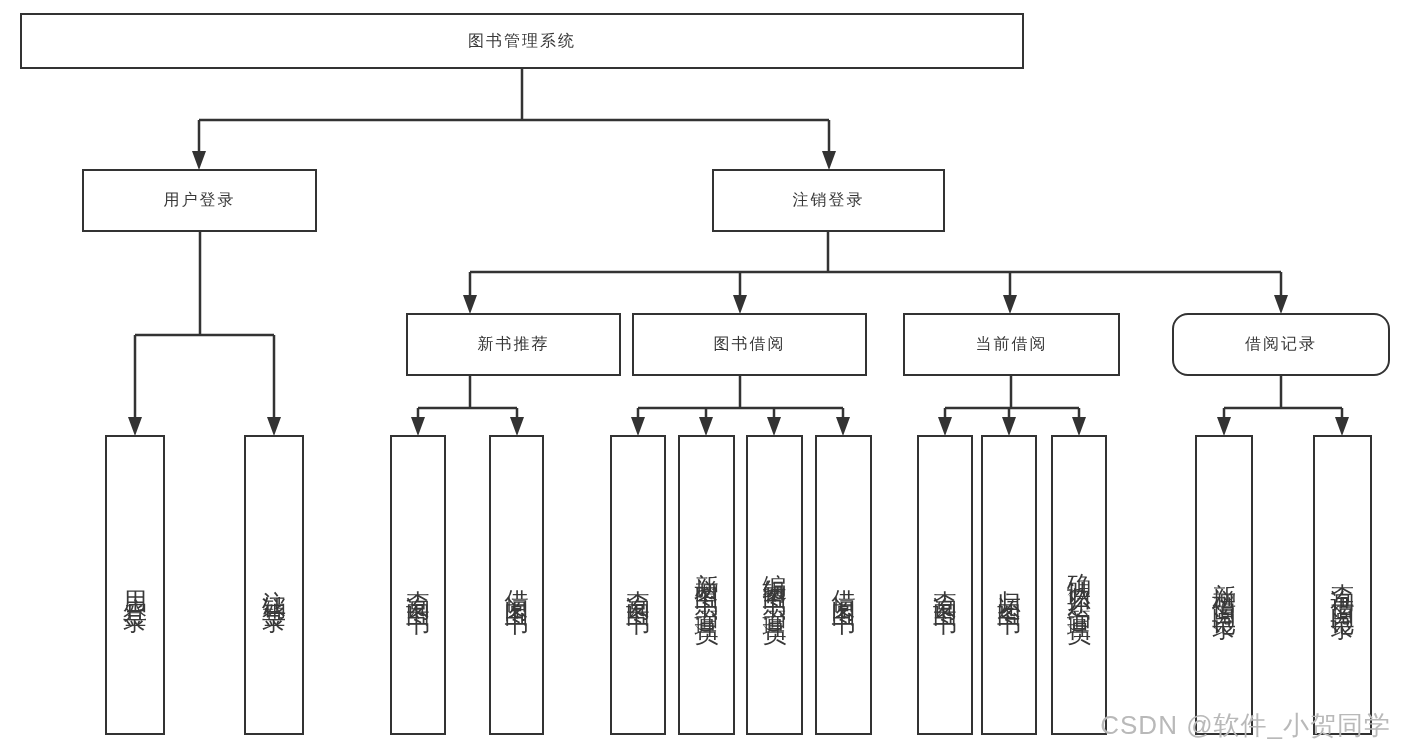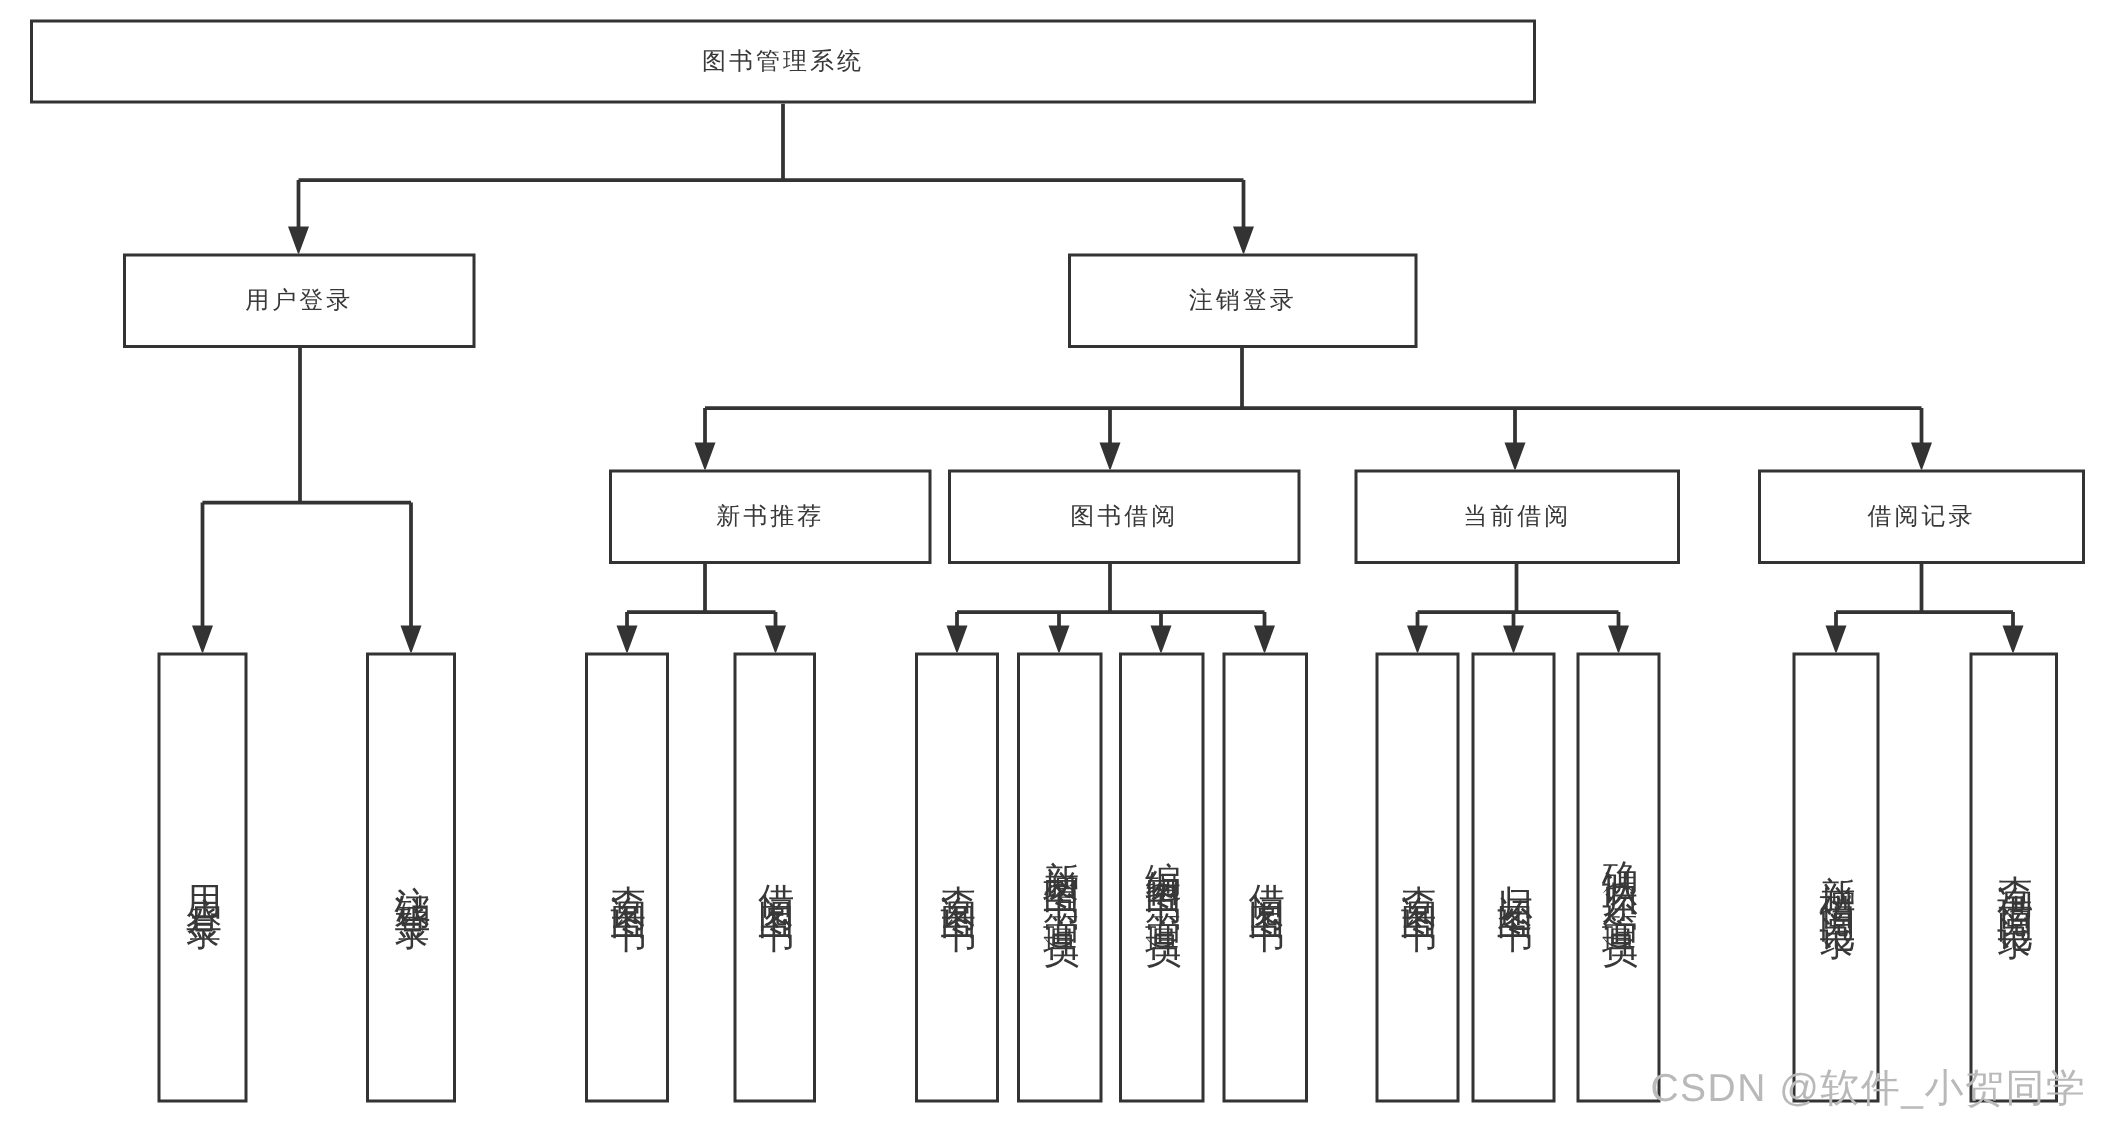--- a/index.html
+++ b/index.html
@@ -67,21 +67,21 @@
 
   <div class="box" style="left:362px;top:313px;width:215px;height:63px;margin-left:44px;">
     <span class="hlabel">新书推荐</span>
   </div>
   <div class="box" style="left:632px;top:313px;width:235px;height:63px;">
     <span class="hlabel">图书借阅</span>
   </div>
   <div class="box" style="left:903px;top:313px;width:217px;height:63px;">
     <span class="hlabel">当前借阅</span>
   </div>
-  <div class="box" style="left:1172px;top:313px;width:218px;height:63px;">
+  <div class="box" style="left:1172px;top:313px;width:218px;height:63px;border-radius:16px;">
     <span class="hlabel">借阅记录</span>
   </div>
 
   <div class="box vbox" style="left:105px;width:60px;">
     <span class="vtext">用户登录</span>
   </div>
   <div class="box vbox" style="left:244px;width:60px;">
     <span class="vtext">注销登录</span>
   </div>
   <div class="box vbox" style="left:390px;width:56px;">

